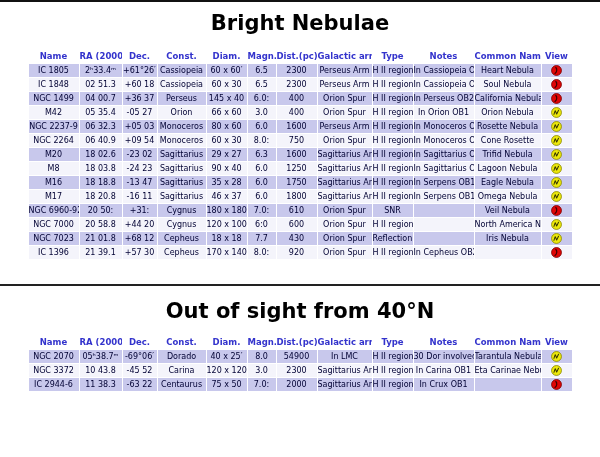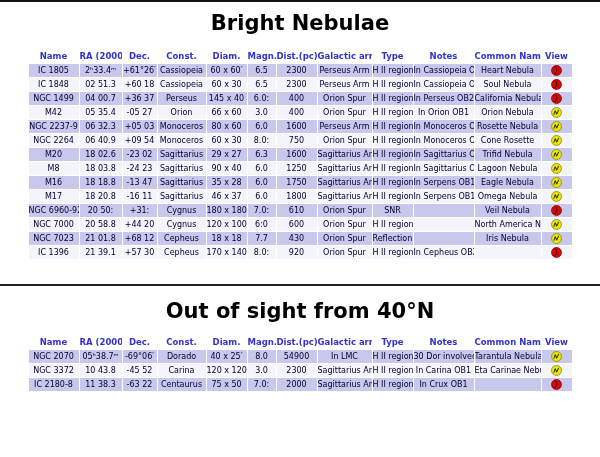--- a/index.html
+++ b/index.html
@@ -357,21 +357,21 @@
         <td>Sagittarius Arm</td>
         <td>H II region</td>
         <td>In Carina OB1</td>
         <td>Eta Carinae Nebula</td>
         <td><svg width="11" height="11" viewBox="0 0 12 12">
             <circle cx="6" cy="6" r="5.4" fill="#ece80a" stroke="#8a8800" stroke-width="0.9"></circle>
             <path d="M3.2 8 L4.6 4 L6.2 7.6 L8.2 3.6" fill="none" stroke="#333300" stroke-width="1.1" stroke-linecap="round" stroke-linejoin="round"></path>
           </svg></td>
       </tr>
       <tr>
-        <td>IC 2180-8</td>
+        <td>IC 2944-6</td>
         <td>11 38.3</td>
         <td>-63 22</td>
         <td>Centaurus</td>
         <td>75 x 50</td>
         <td>7.0:</td>
         <td>2000</td>
         <td>Sagittarius Arm</td>
         <td>H II region</td>
         <td>In Crux OB1</td>
         <td></td>

